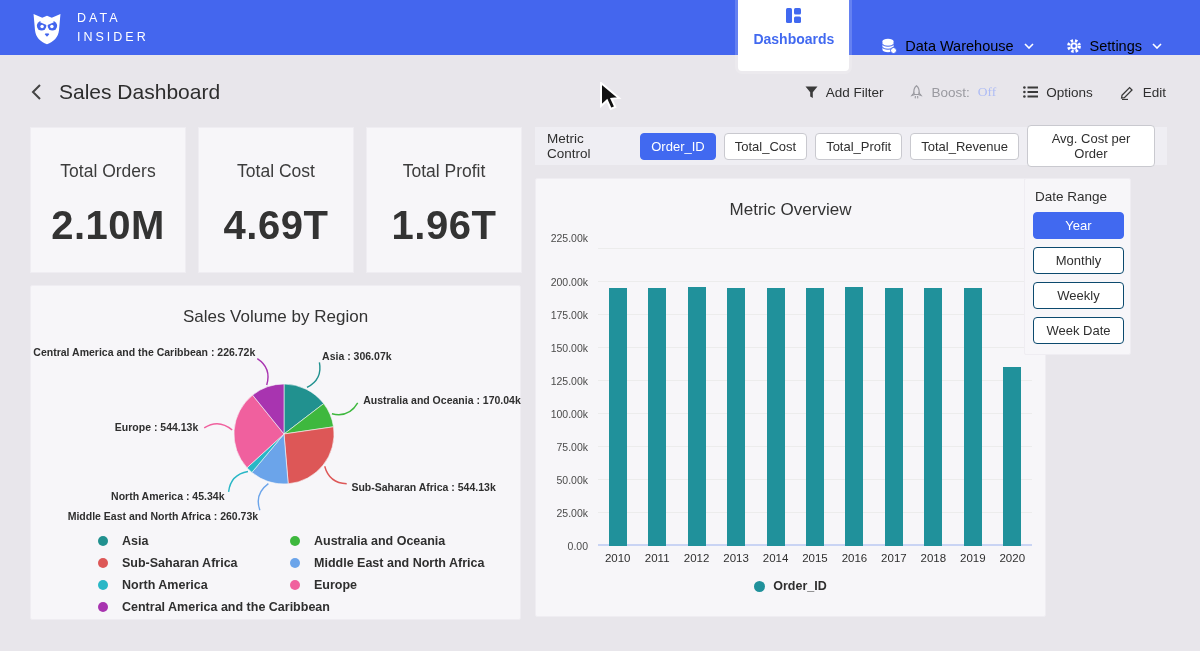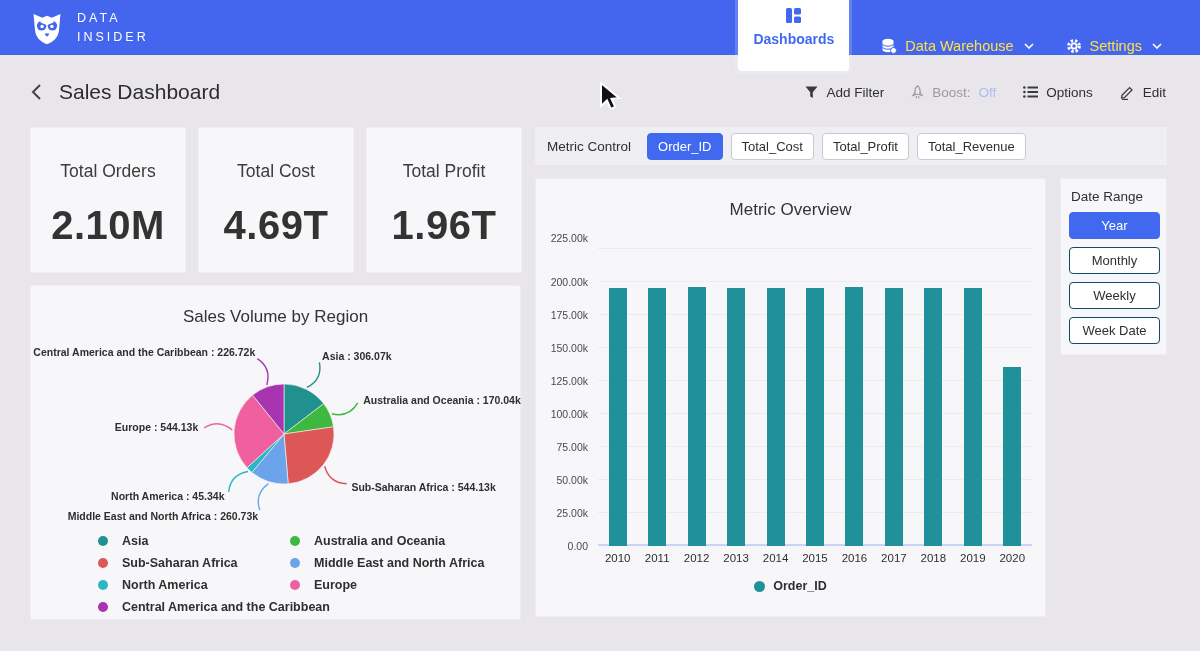--- a/index.html
+++ b/index.html
@@ -24,31 +24,31 @@
   .logo-text { color:#fff; font-size:12.5px; font-weight:normal; letter-spacing:3px; line-height:1.45; }
   .nav-right { display:flex; align-items:center; gap:32px; }
   .nav-pill {
     background:#fff; color:var(--accent,#4169f0);
     border:none; border-radius:4px; padding:24px 15px;
     font-family:inherit; font-size:14px; font-weight:bold;
     display:flex; align-items:center; gap:8px; cursor:pointer;
     box-shadow:0 0 0 3px rgba(255,255,255,.18);
     flex-direction:column;
   }
-  .nav-item { display:flex; align-items:center; gap:8px; color:#fde047; font-size:14.5px; font-weight:500; cursor:pointer;margin-top:37px; }
+  .nav-item { display:flex; align-items:center; gap:8px; color:#000000; font-size:14.5px; font-weight:500; cursor:pointer;margin-top:37px; }
   .caret { margin-left:2px; display:inline-flex; }
 
   
   .subheader { position:absolute; left:30px; right:34px; top:74px; height:36px; display:flex; align-items:center; }
   .back-btn { display:inline-flex; align-items:center; margin-right:16px; cursor:pointer; }
   .page-title { font-size:21px; font-weight:500; color:#2d2d2d; }
   .header-actions { margin-left:auto; display:flex; align-items:center; gap:27px; }
   .h-action { display:flex; align-items:center; gap:8px; font-size:13.5px; font-weight:500; color:#2f2f2f; cursor:pointer; }
   .h-action.dim { color:#9a9aa0; }
-  .boost-off { color:#aebcf5; }
+  .boost-off { color:#aebcf5;font-family:Liberation Serif, serif; }
 
   
   .card { background:#f7f6f9; border:1px solid #efedf2; border-radius:2px; position:absolute; }
 
   
   .kpi-row { position:absolute; left:30px; top:127px; display:flex; gap:12px; }
   .kpi-card {
     width:156px; height:146px; background:#f7f6f9; border:1px solid #efedf2;
     display:flex; flex-direction:column; align-items:center; padding-top:33px;
   }
@@ -90,21 +90,21 @@
   .pie-plot text { font-size:10.5px; font-weight:bold; fill:#2f2f2f; font-family:"Liberation Sans",sans-serif; }
   .pie-legend {
     position:absolute; left:67px; top:248px;
     display:grid; grid-template-columns:190px auto; column-gap:2px; row-gap:8px;
   }
   .pie-legend-item { display:flex; align-items:center; gap:8px; white-space:nowrap; }
   .pie-legend-item .dot { width:10px; height:10px; border-radius:50%; flex:0 0 auto; }
   .pie-legend-item .lbl { font-size:12.5px; font-weight:bold; color:#2f2f2f;margin-left:6px; }
 
   
-  .date-panel { left:1060px; top:178px; width:107px; height:177px; padding:10px 8px; }
+  .date-panel { left:1024px; top:178px; width:107px; height:177px; padding:10px 8px; }
   .date-label { font-size:13.5px; font-weight:500; color:#2f2f2f; margin:0 0 8px 2px; }
   .date-btn {
     display:block; width:91px; margin:0 auto 8px auto; padding:5px 0;
     font-family:inherit; font-size:13px; color:#2f2f2f; text-align:center;
     background:#fff; border:1px solid #0c4a6e; border-radius:4px; cursor:pointer;
   }
   .date-btn.selected { background:var(--accent,#4169f0); border-color:var(--accent,#4169f0); color:#fff; }
 
   .cursor { position:absolute; left:598px; top:82px; z-index:50; pointer-events:none; }
 </style>
@@ -242,20 +242,21 @@
       <div class="kpi-value">1.96T</div>
     </div>
   </div>
 
   <div class="metric-bar">
     <span class="metric-label">Metric Control</span>
     <button class="chip selected">Order_ID</button>
     <button class="chip">Total_Cost</button>
     <button class="chip">Total_Profit</button>
     <button class="chip">Total_Revenue</button>
+    <button class="chip">Avg. Cost per Order</button>
   </div>
 
   <div class="card chart-card">
     <div class="chart-title">Metric Overview</div>
     <div class="y-axis">
         <div class="y-tick" style="bottom: 0px;">0.00</div>
         <div class="y-tick" style="bottom: 33px;">25.00k</div>
         <div class="y-tick" style="bottom: 66px;">50.00k</div>
         <div class="y-tick" style="bottom: 99px;">75.00k</div>
         <div class="y-tick" style="bottom: 132px;">100.00k</div>

